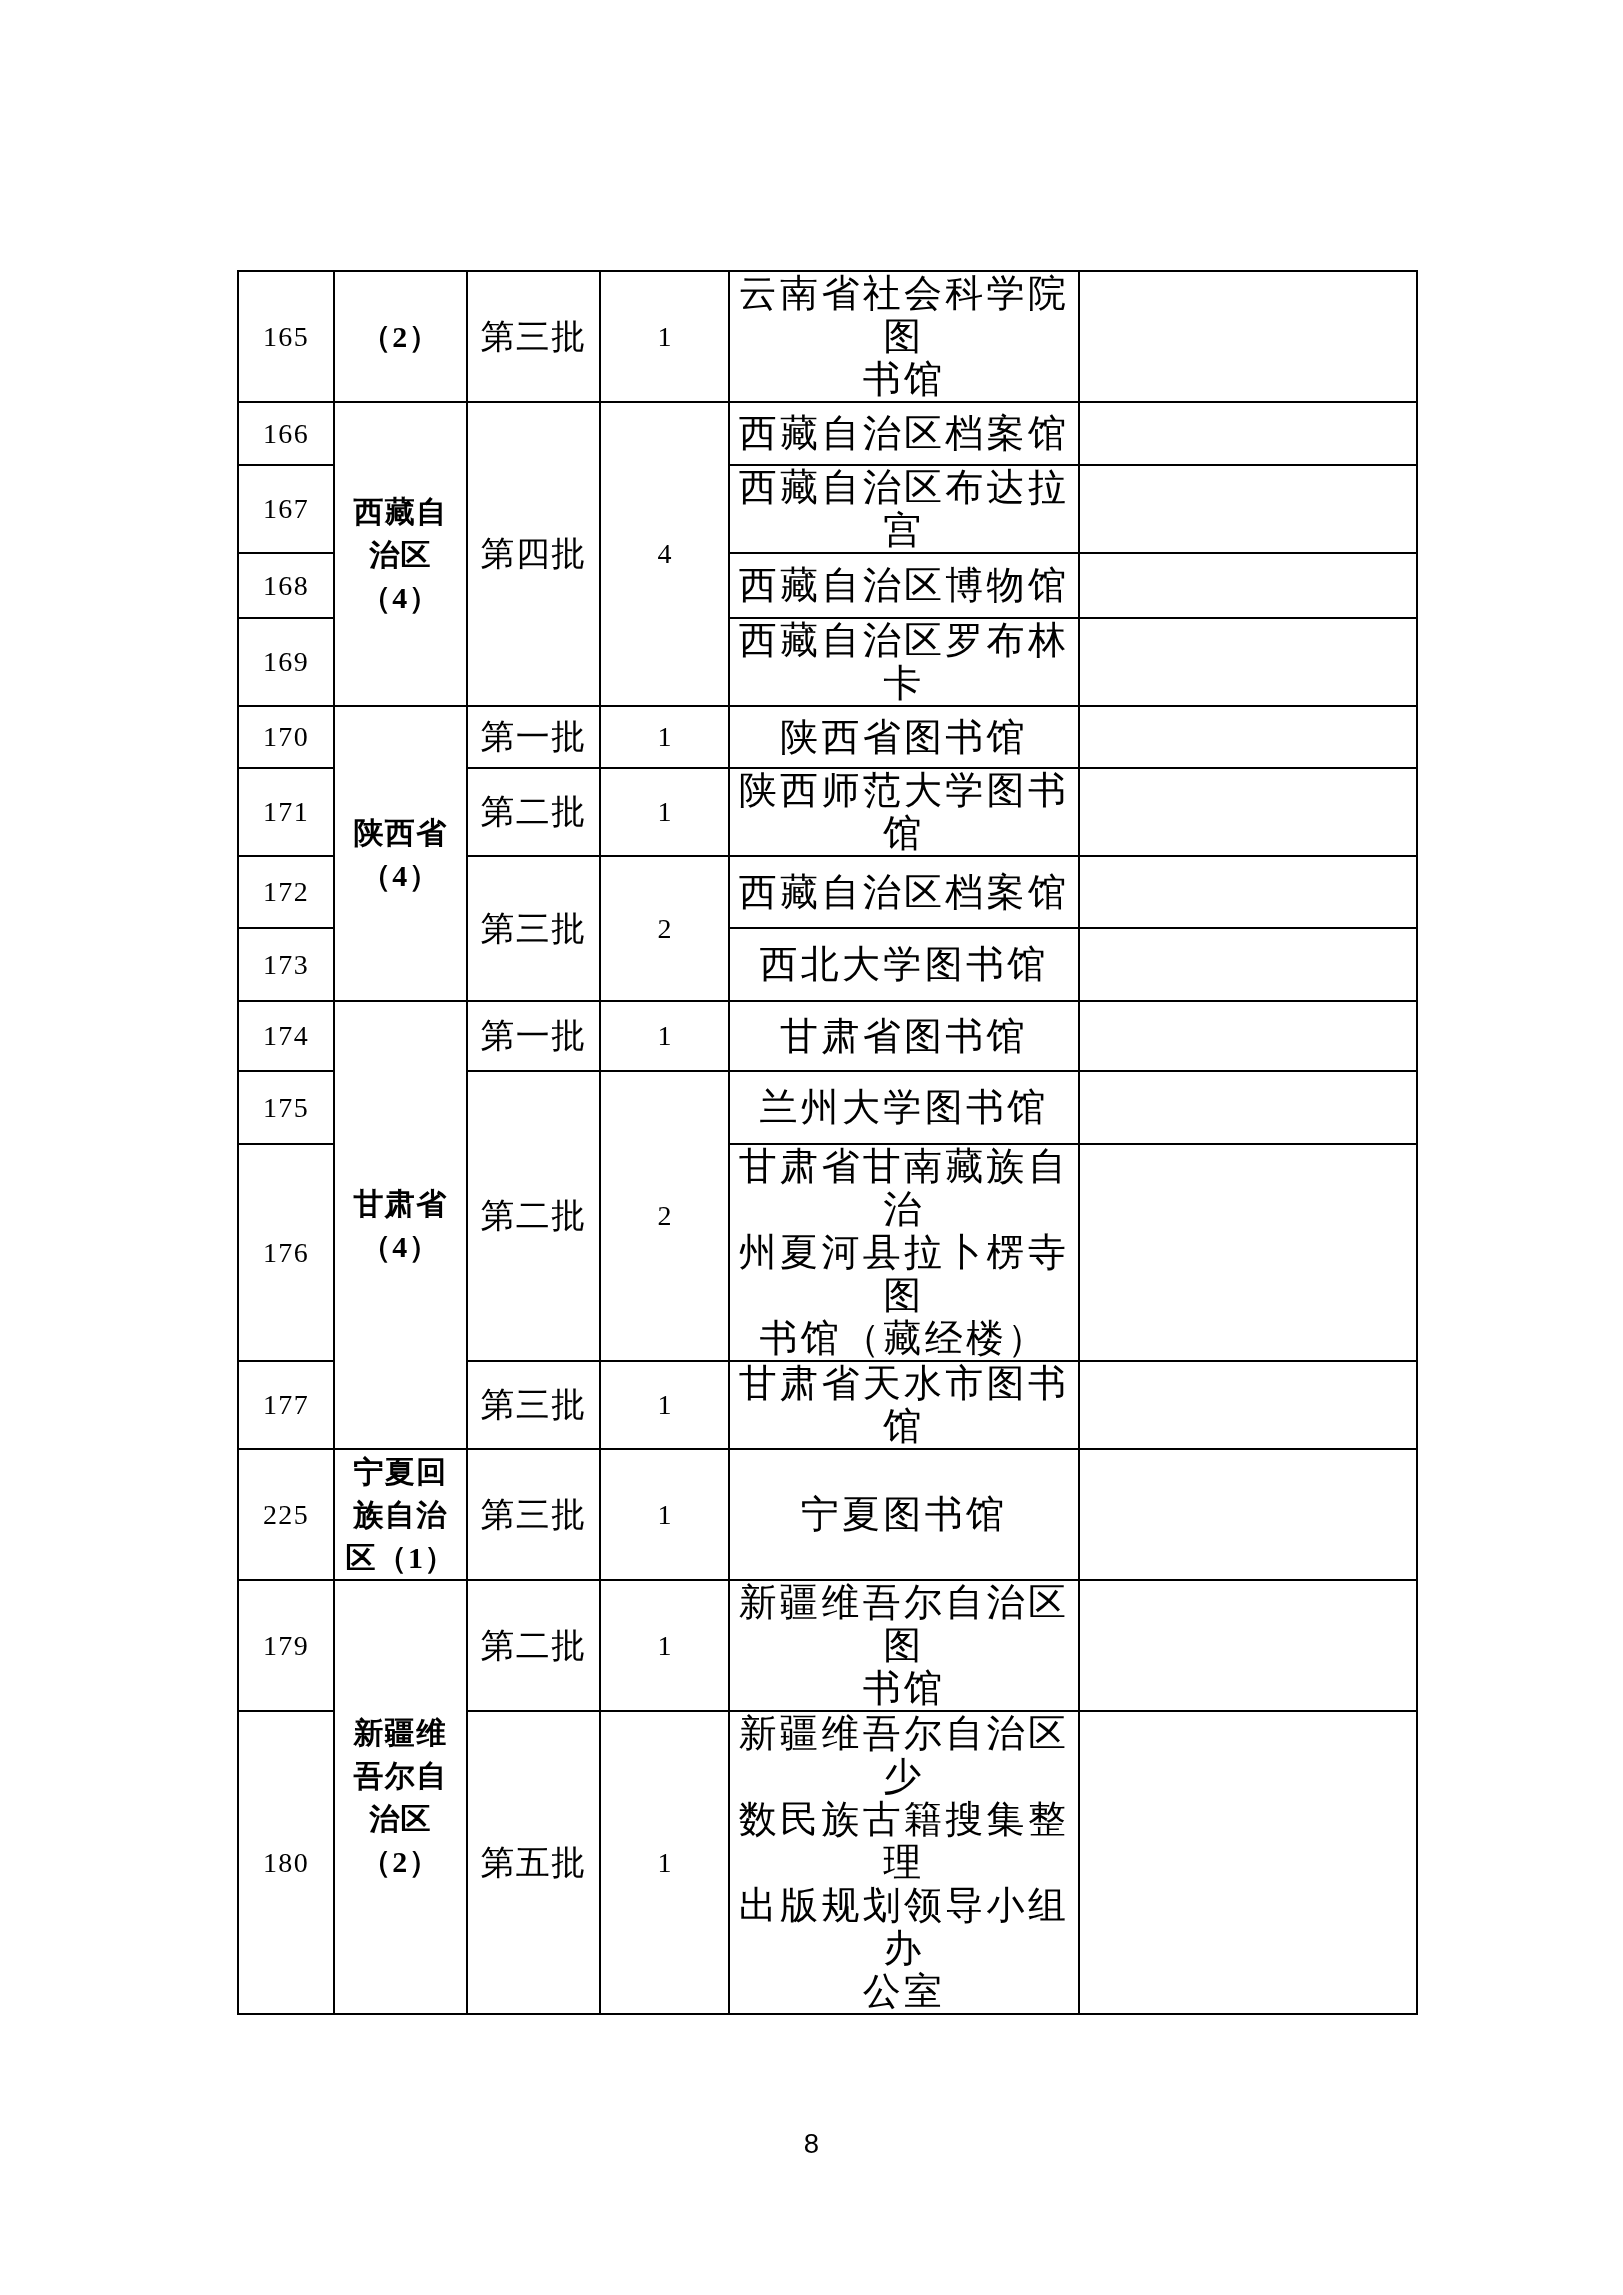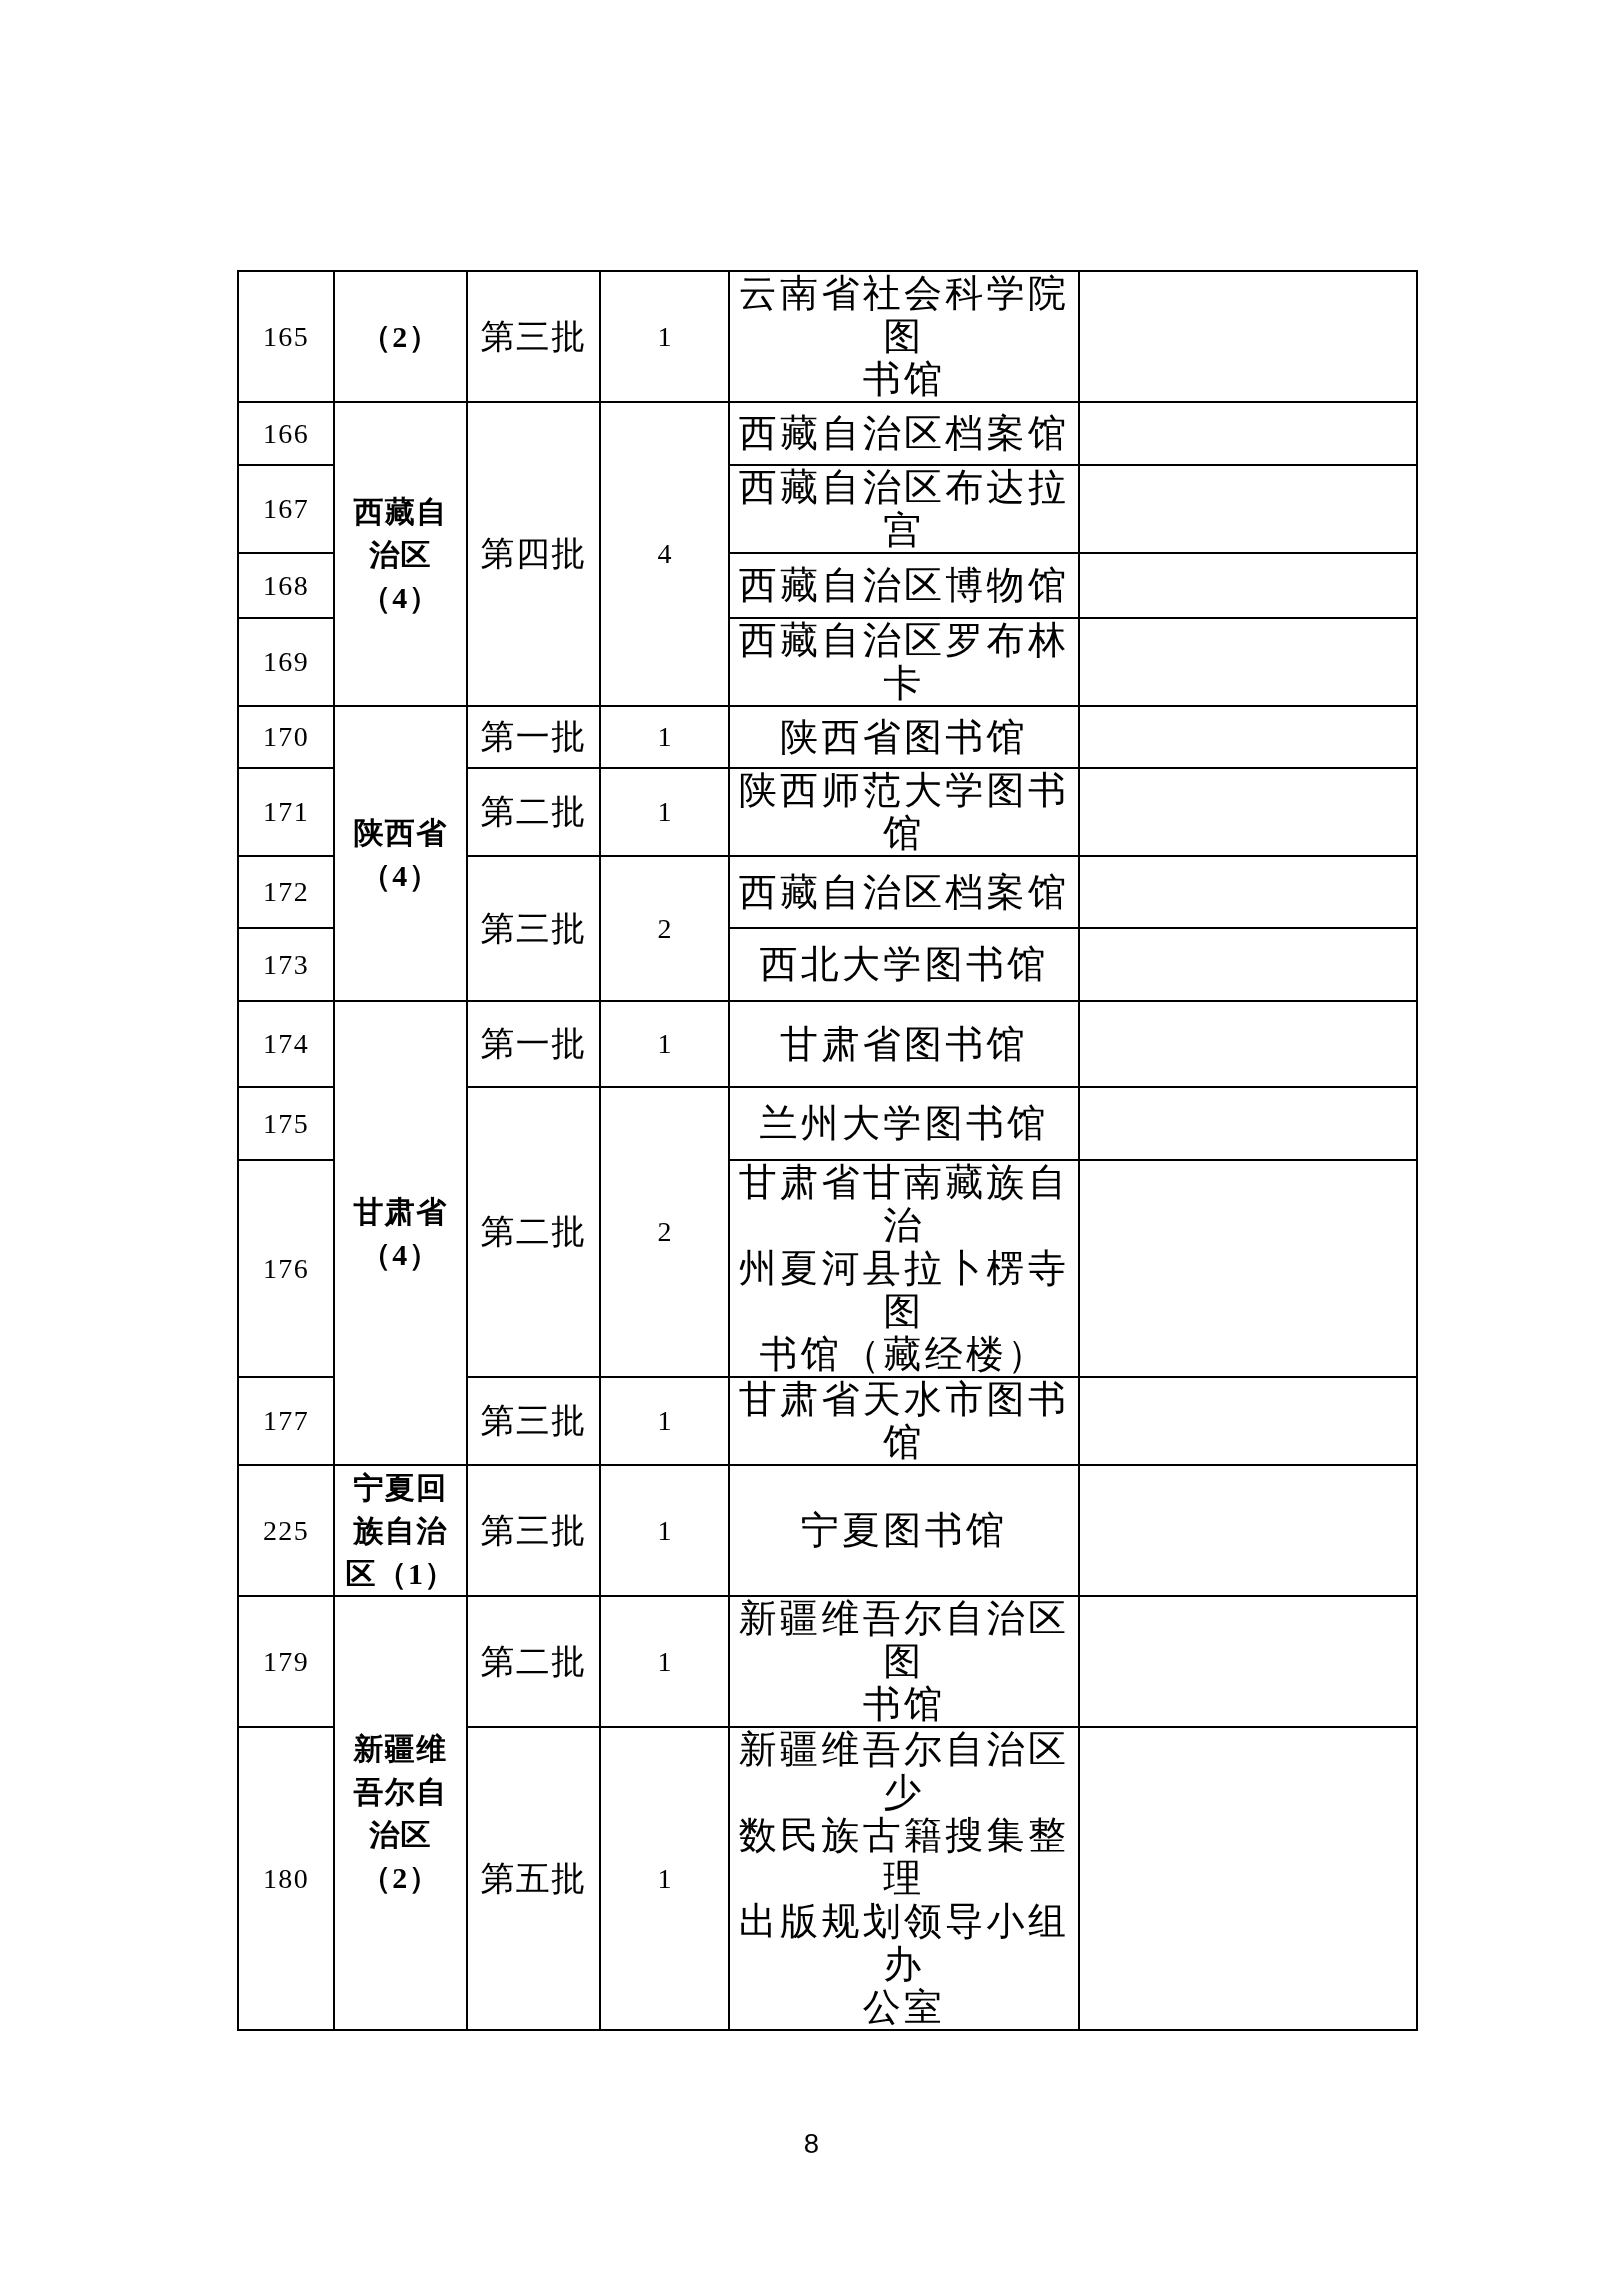--- a/index.html
+++ b/index.html
@@ -114,21 +114,21 @@
         <td class="batch thick" rowspan="2">第三批</td>
         <td class="cnt thick" rowspan="2">2</td>
         <td class="inst">西藏自治区档案馆</td>
         <td></td>
       </tr>
       <tr style="height:73px">
         <td class="num thick">173</td>
         <td class="inst thick">西北大学图书馆</td>
         <td class="thick"></td>
       </tr>
-      <tr style="height:86px">
+      <tr style="height:70px">
         <td class="num">174</td>
         <td class="prov thick" rowspan="4">甘肃省
 （4）</td>
         <td class="batch">第一批</td>
         <td class="cnt">1</td>
         <td class="inst">甘肃省图书馆</td>
         <td></td>
       </tr>
       <tr style="height:73px">
         <td class="num">175</td>

